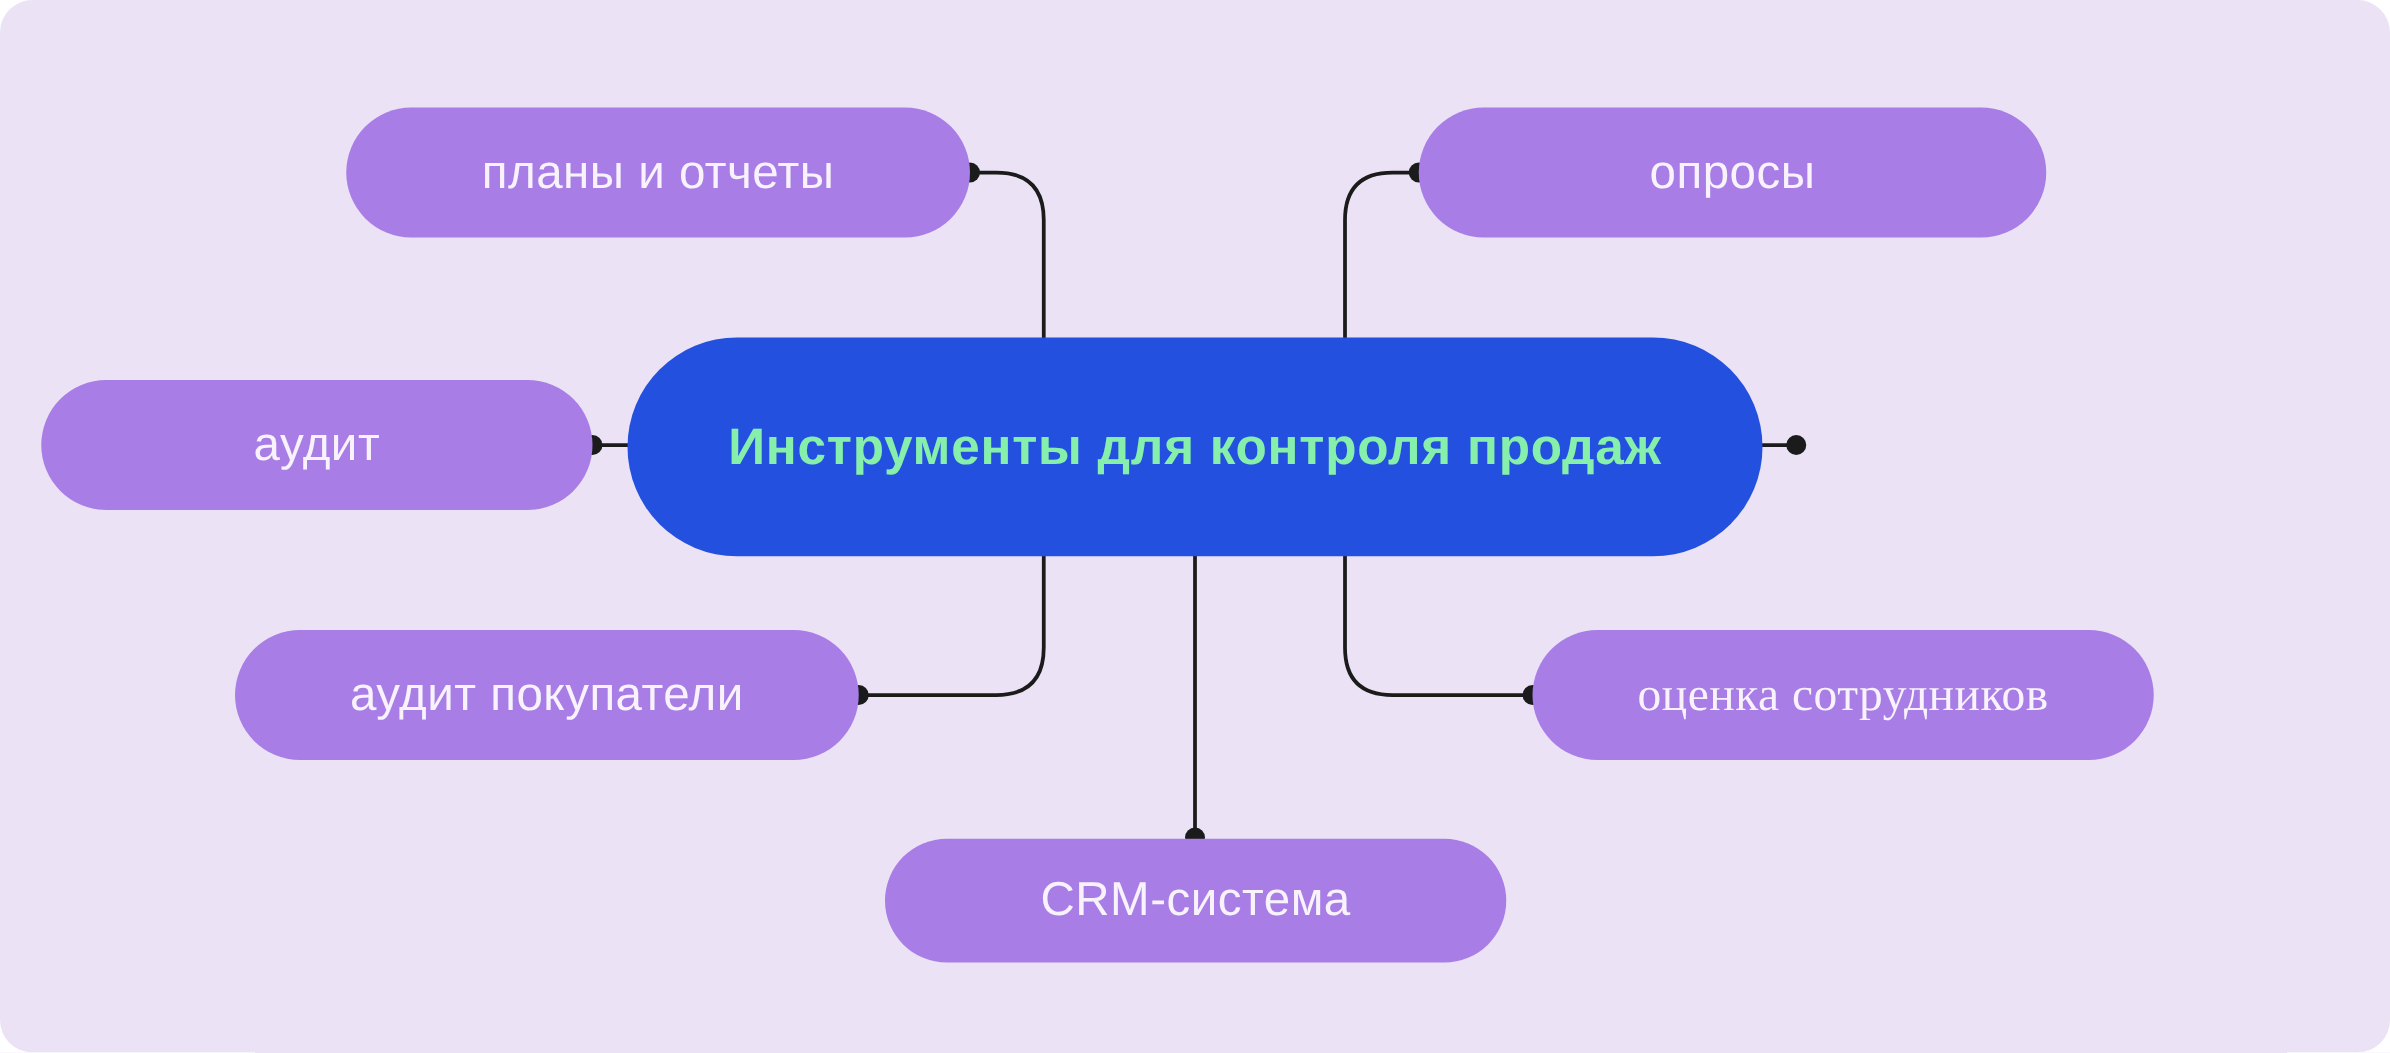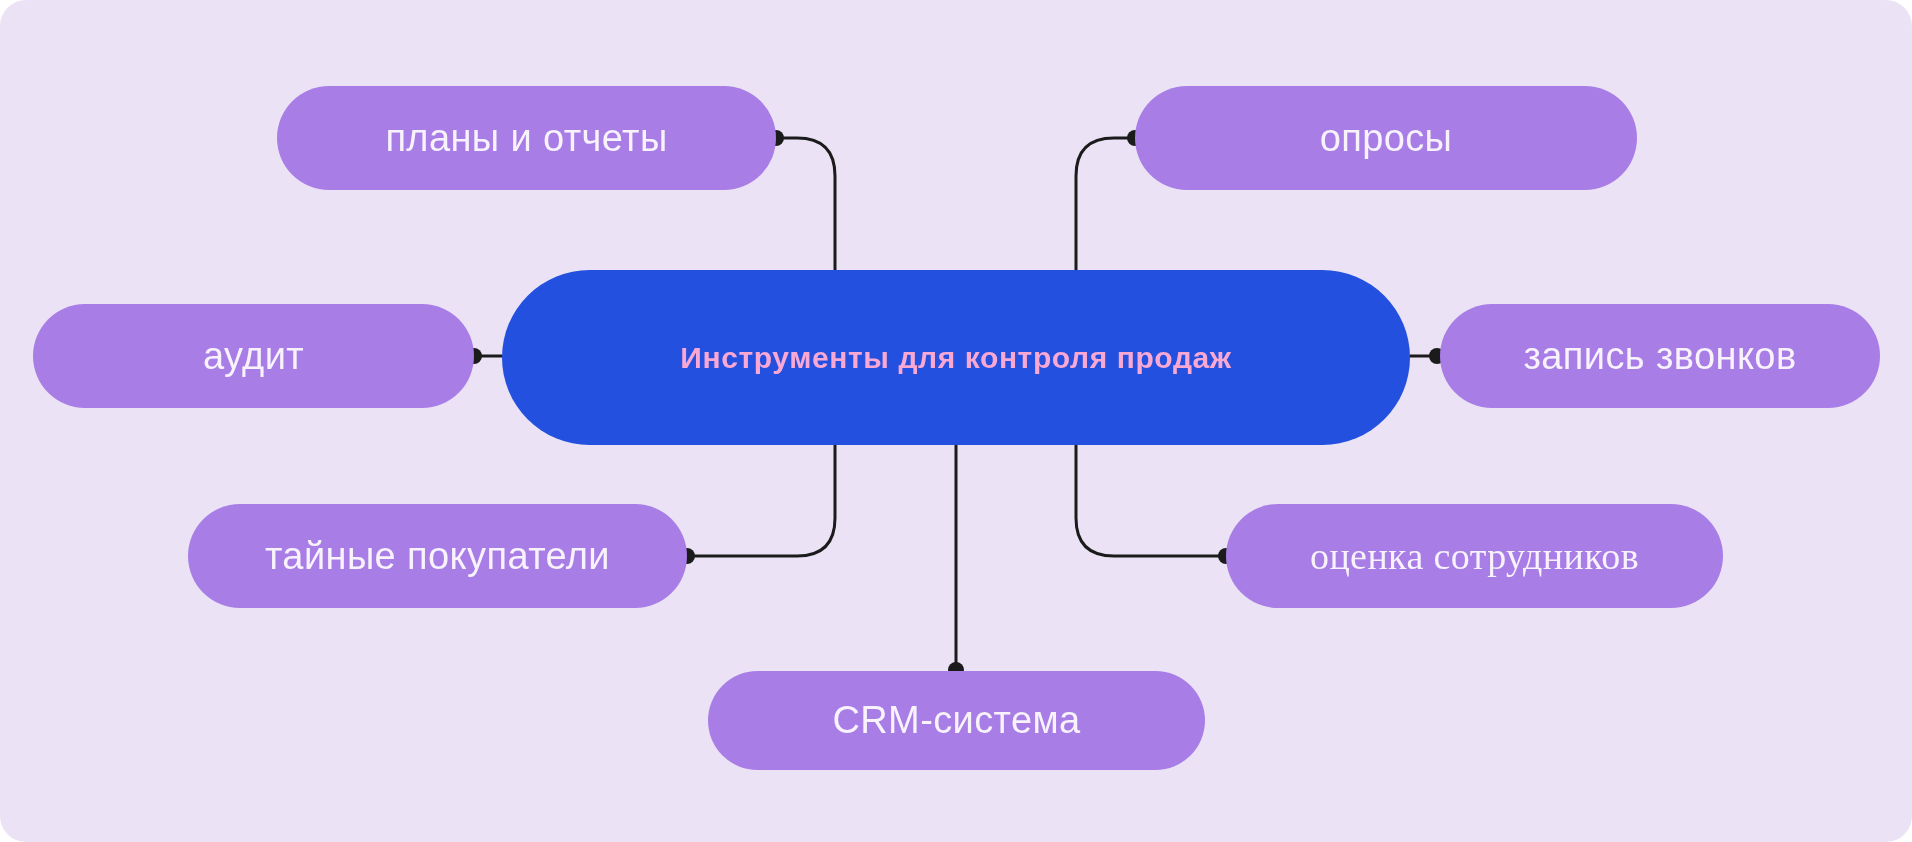--- a/index.html
+++ b/index.html
@@ -46,22 +46,22 @@
     font-size: 38px;
     font-weight: 400;
     letter-spacing: 0.4px;
     white-space: nowrap;
     text-align: center;
   }
   .pill .label { display: inline-block; }
   .pill-center {
     background: #2350DE;
     border-radius: 88px;
-    color: #f9a8d4;
-    font-size: 30px;
+    color: #86efac;
+    font-size: 41px;
     font-weight: 700;
     letter-spacing: 0.6px;
   }
   
   .pill-plans      { left: 277px;  top: 86px;  width: 499px; height: 104px; }
   .pill-surveys    { left: 1135px; top: 86px;  width: 502px; height: 104px; }
   .pill-audit      { left: 33px;   top: 304px; width: 441px; height: 104px; }
   .pill-center     { left: 502px;  top: 270px; width: 908px; height: 175px; }
   .pill-calls      { left: 1440px; top: 304px; width: 440px; height: 104px; }
   .pill-mystery    { left: 188px;  top: 504px; width: 499px; height: 104px; }
@@ -100,26 +100,23 @@
   </div>
 
   <div class="pill pill-surveys">
     <span class="label">опросы</span>
   </div>
 
   <div class="pill pill-center">
     <span class="label">Инструменты для контроля продаж</span>
   </div>
 
-  <div class="pill pill-calls">
-    <span class="label">запись звонков</span>
-  </div>
 
   <div class="pill pill-mystery">
-    <span class="label">тайные покупатели</span>
+    <span class="label">аудит покупатели</span>
   </div>
 
   <div class="pill pill-evaluation">
     <span class="label">оценка сотрудников</span>
   </div>
 
   <div class="pill pill-crm">
     <span class="label">CRM-система</span>
   </div>
 

